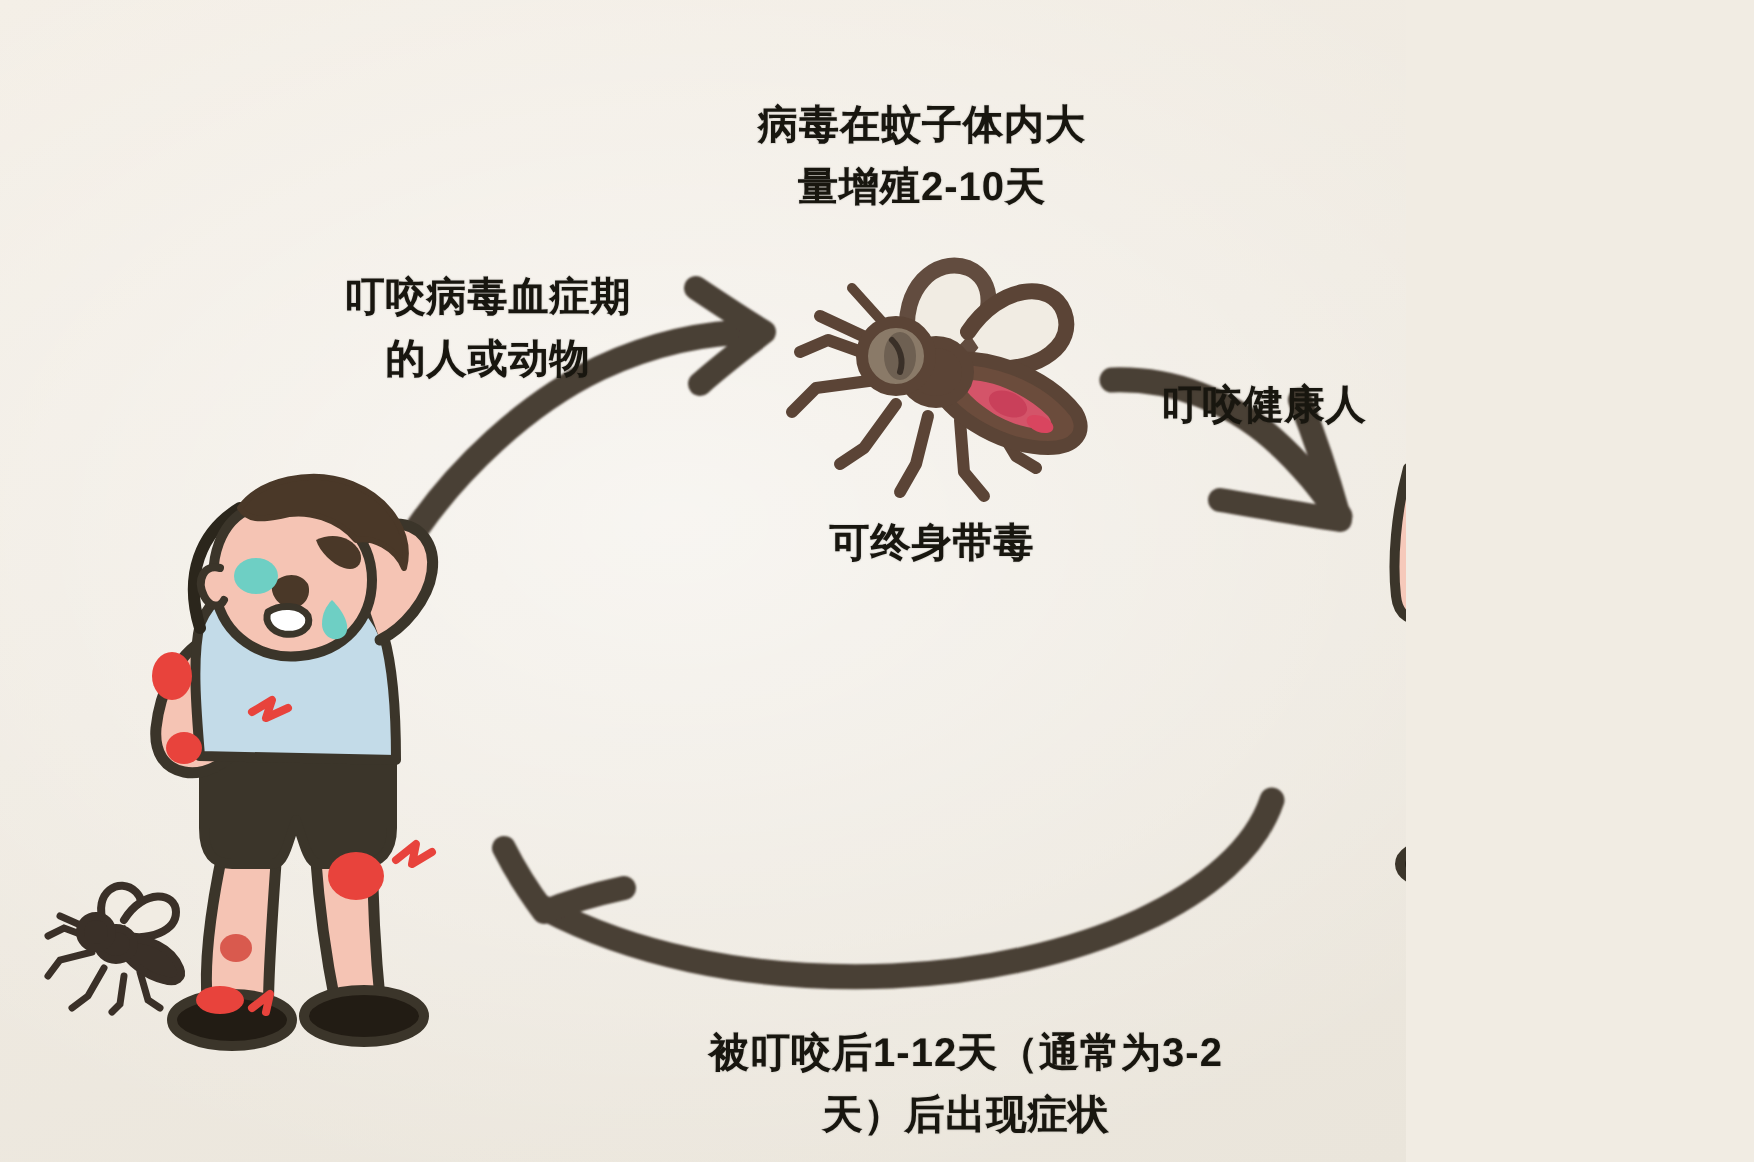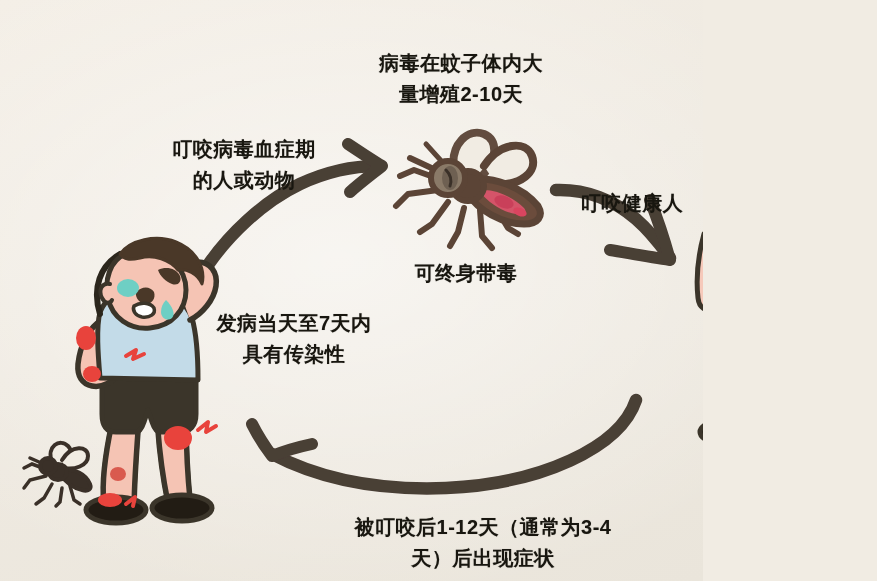--- a/index.html
+++ b/index.html
@@ -45,21 +45,21 @@
     line-height: 1.55;
     text-align: center;
     letter-spacing: 0.5px;
     white-space: pre-line;
     text-shadow: 0 0 1px rgba(0,0,0,0.25);
   }
 
   #label-amplification { left: 338px; top: 48px;  width: 246px; }
   #label-bite-viremic  { left: 140px; top: 134px; width: 208px; }
   #label-bite-healthy  { left: 556px; top: 148px; width: 152px; margin-top: 40px; }
-  #label-lifelong      { left: 378px; top: 258px; width: 176px; }
+  #label-lifelong      { left: 378px; top: 258px; width: 176px; font-family: Liberation Mono, monospace; }
   #label-infectious    { left: 196px; top: 308px; width: 196px; }
   #label-incubation    { left: 318px; top: 512px; width: 330px; }
 
   
   #arrow-layer { position: absolute; inset: 0; pointer-events: none; }
 
   
   #sick-person   { left: 30px;  top: 228px; width: 210px; height: 300px; }
   #healthy-person{ left: 664px; top: 126px; width: 166px; height: 340px; }
   #mosquito-main { left: 392px; top: 128px; width: 170px; height: 126px; }
@@ -287,19 +287,17 @@
   <div class="label" id="label-amplification">病毒在蚊子体内大
 量增殖2-10天</div>
 
   <div class="label" id="label-bite-viremic">叮咬病毒血症期
 的人或动物</div>
 
   <div class="label" id="label-bite-healthy">叮咬健康人</div>
 
   <div class="label" id="label-lifelong">可终身带毒</div>
 
-  <div class="label" id="label-infectious">发病当天至7天内
-具有传染性</div>
-
-  <div class="label" id="label-incubation">被叮咬后1-12天（通常为3-4
+
+  <div class="label" id="label-incubation">被叮咬后1-12天（通常为3-2
 天）后出现症状</div>
 
 </div>
 
 </body></html>

